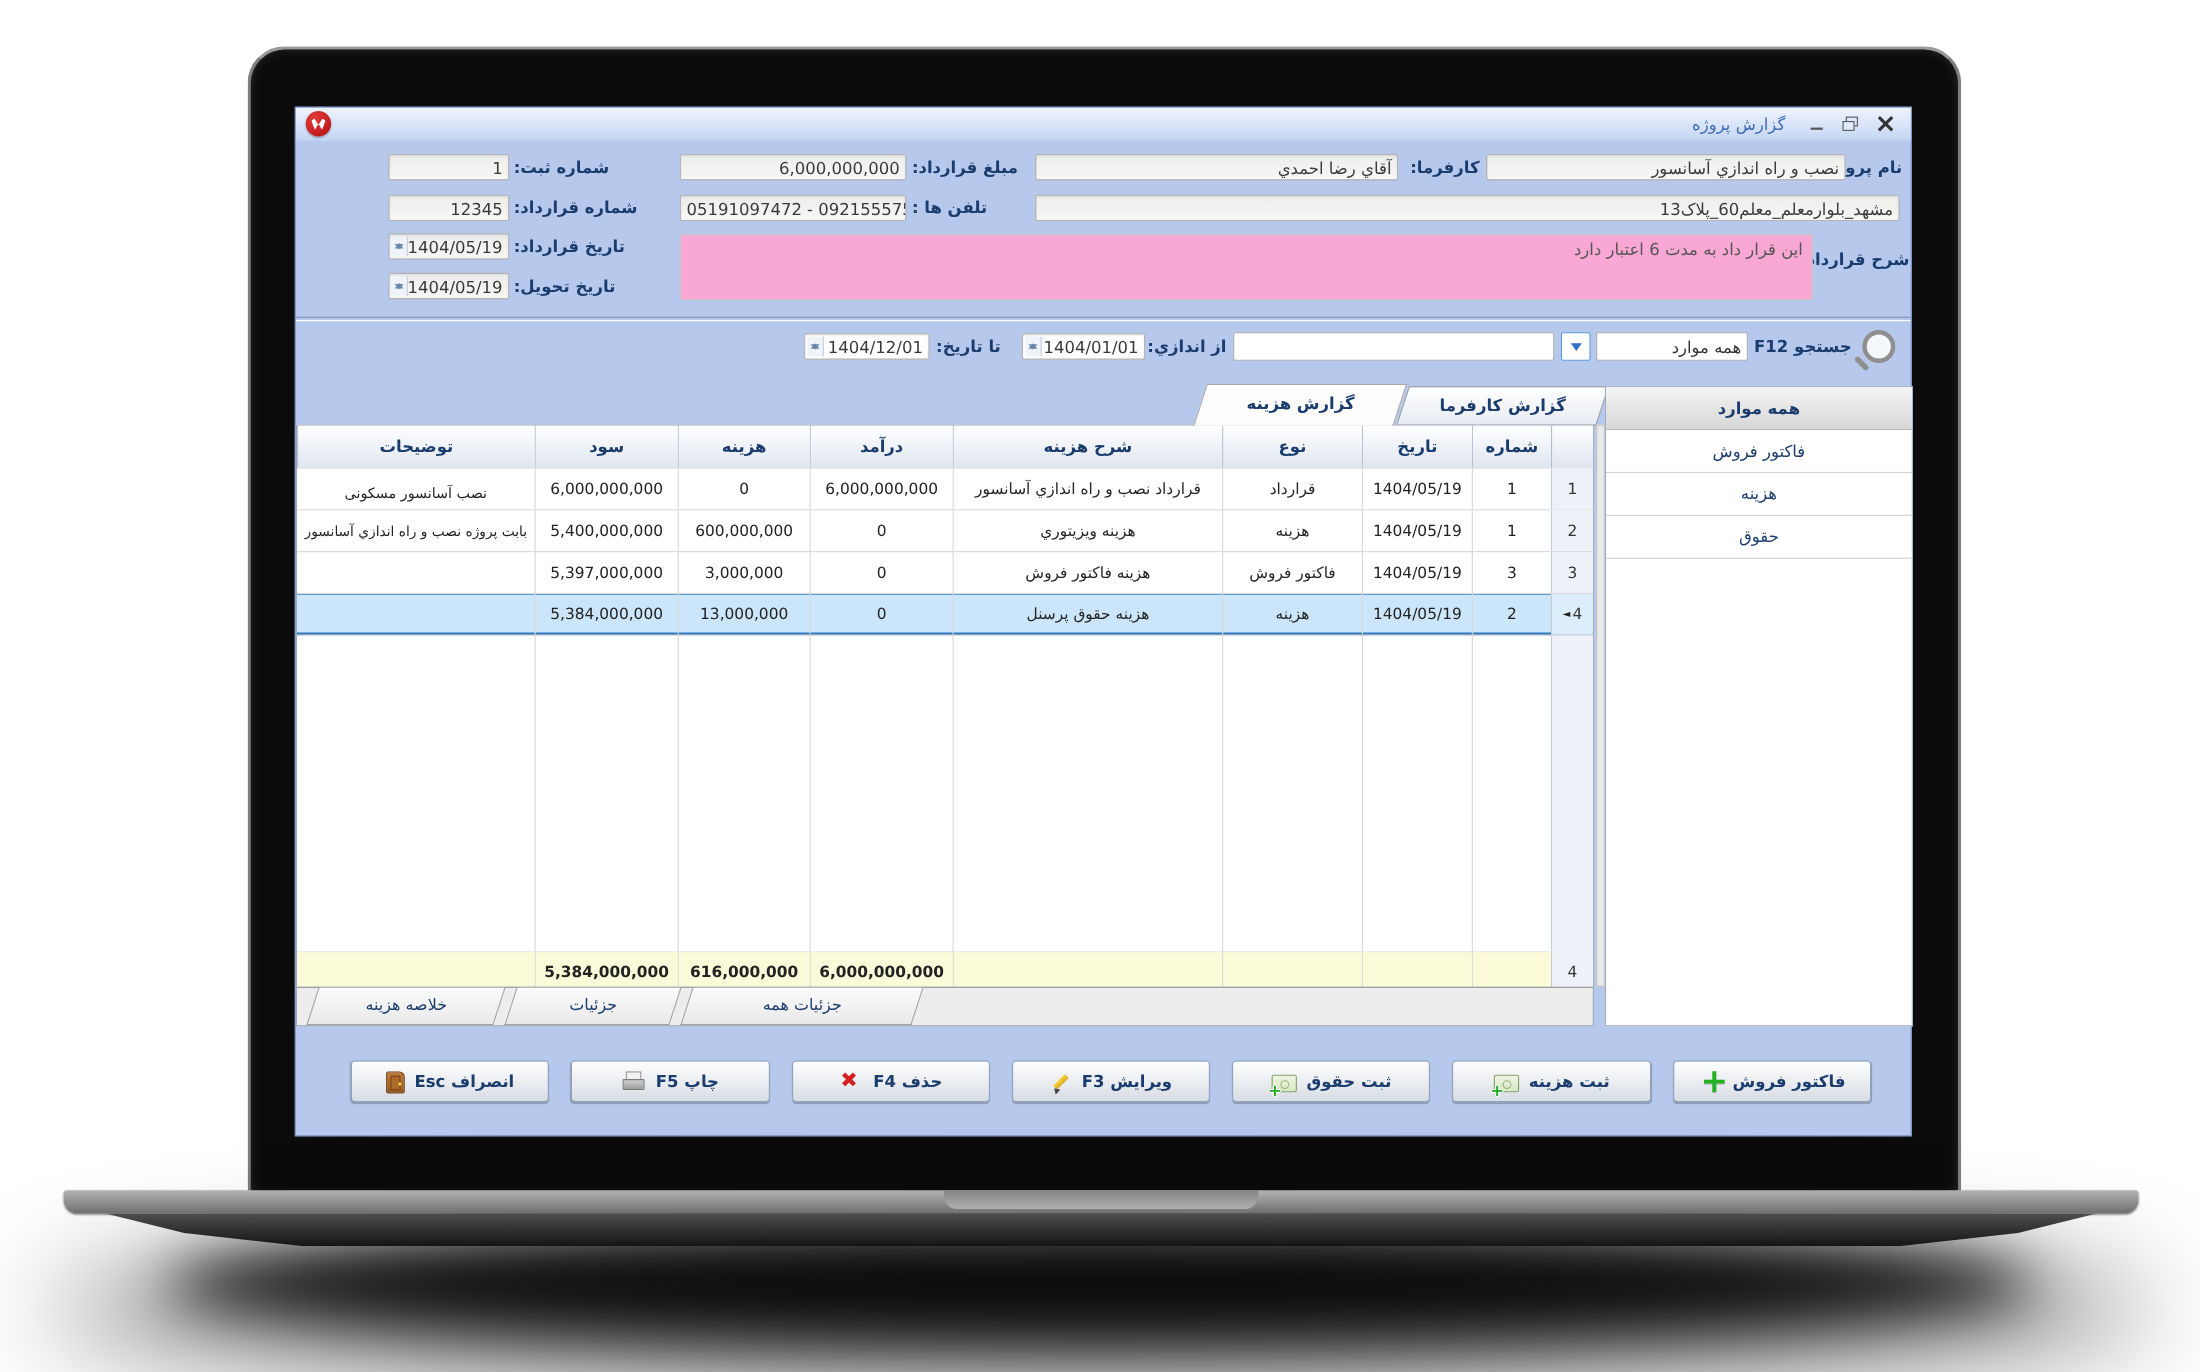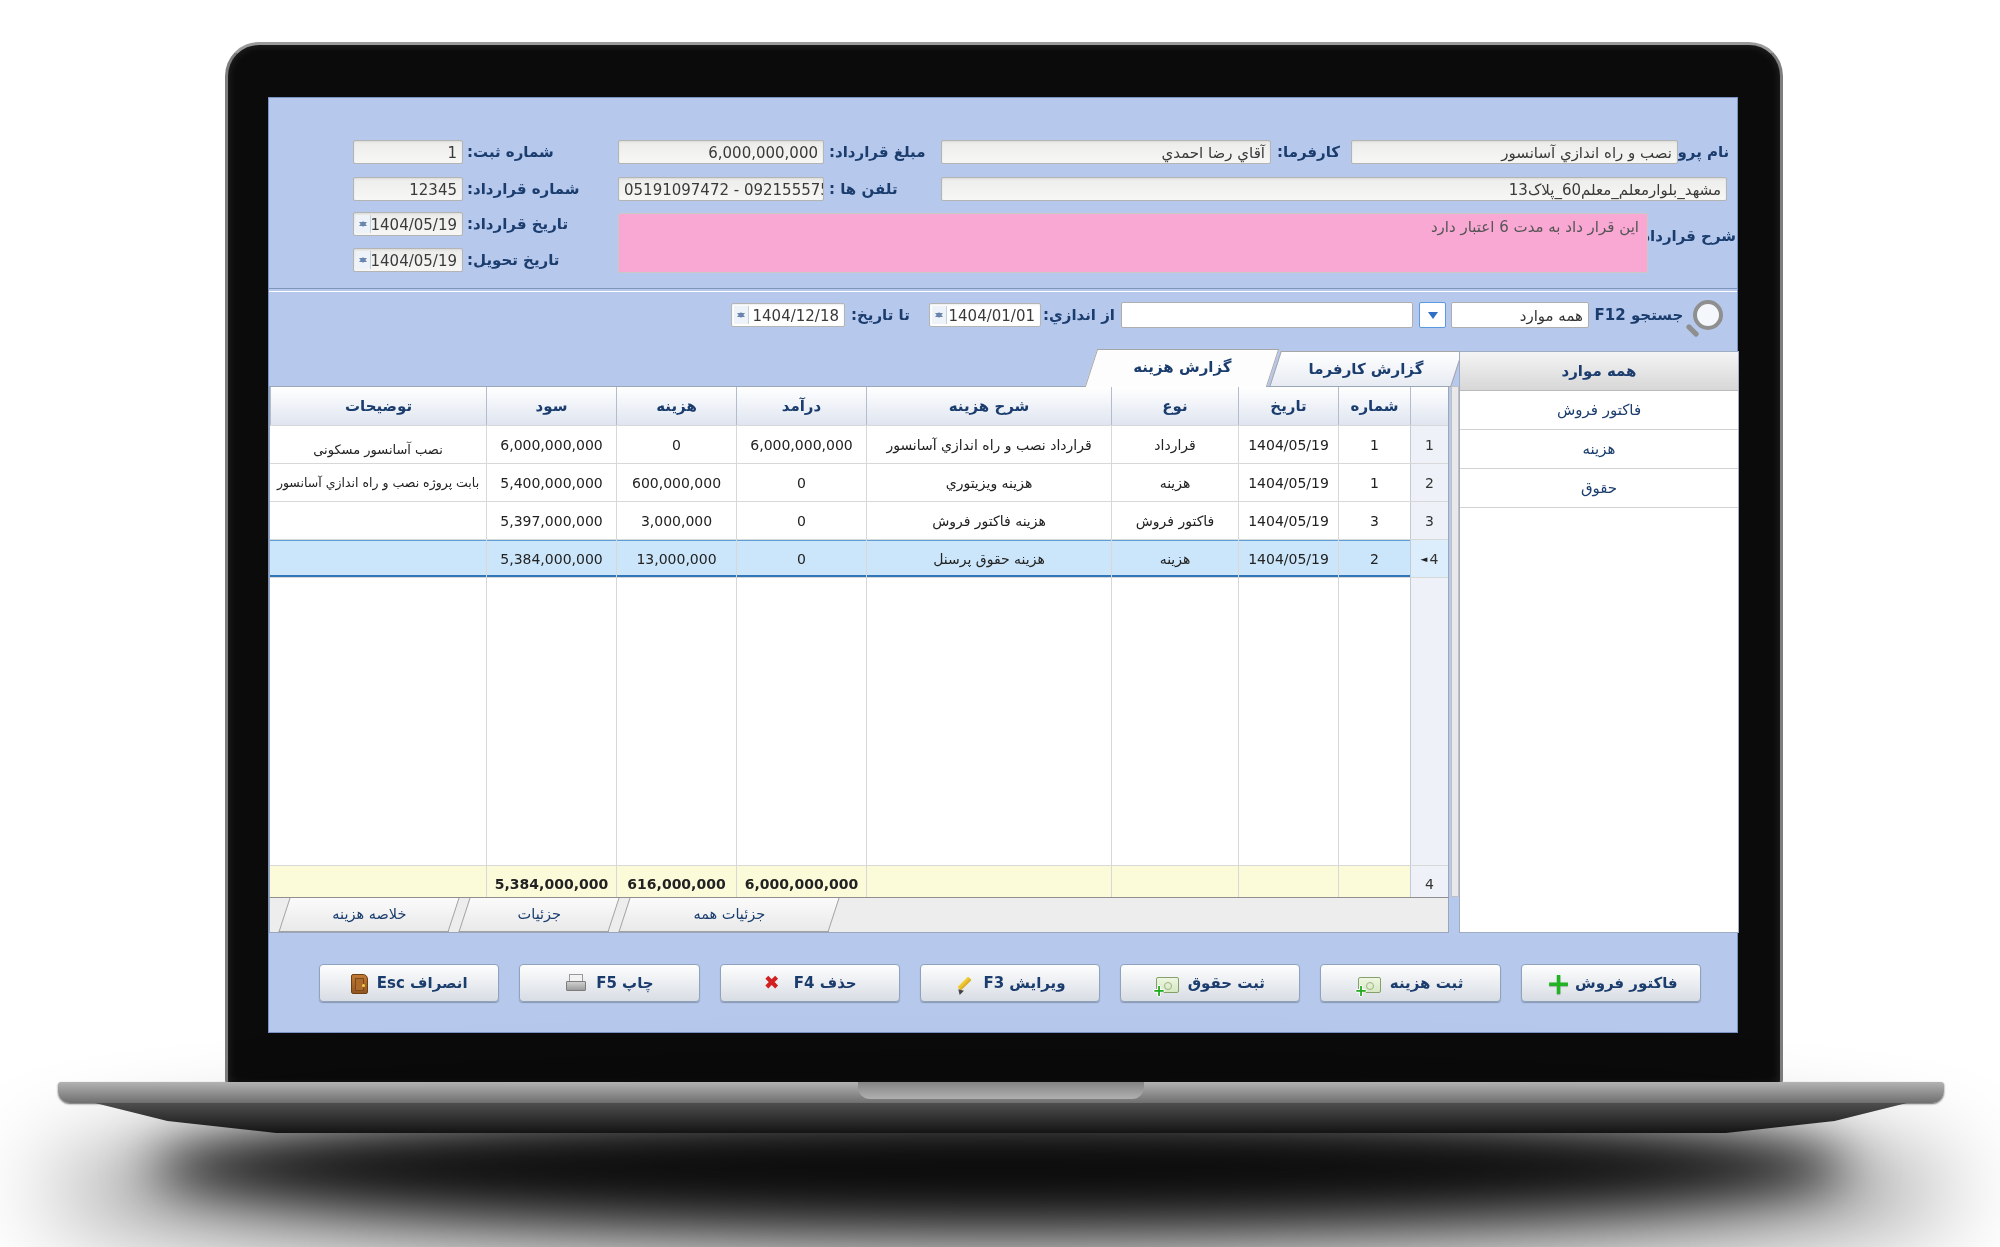--- a/index.html
+++ b/index.html
@@ -140,26 +140,34 @@
     border:1px solid #6d4014;border-radius:2px 5px 2px 2px;}
   .ic-door::before{content:"";position:absolute;left:3px;top:3px;width:7px;height:11px;border:1px solid #7a4a1c;background:#ad6a2a;}
   .ic-door::after{content:"";position:absolute;right:2px;top:9px;width:3px;height:3px;background:#f3d34a;border-radius:50%;}
 </style>
 </head>
 <body>
 
 <div class="abs laptop-lid">
   <div class="abs app" style="left:40px;top:52px;">
 
+    <div class="abs titlebar">
+      <span class="logo"></span>
+      <span class="tb-spacer"></span>
+      <span class="win-title">گزارش پروژه</span>
+      <span class="win-btn win-min"></span>
+      <span class="win-btn win-restore"></span>
+      <span class="win-btn win-close"></span>
+    </div>
 
     <div>
 
       <div class="flabel" style="left:1385px;top:41px;width:78px;">نام پروژه:</div>
       <div class="field" style="left:1082px;top:42px;width:327px;">نصب و راه اندازي آسانسور</div>
-      <div class="flabel" style="left:1008px;top:41px;width:68px;">کارفرما:</div>
+      <div class="flabel" style="left:1008px;top:41px;width:68px;text-align:right;">کارفرما:</div>
       <div class="field" style="left:672px;top:42px;width:330px;">آقاي رضا احمدي</div>
       <div class="flabel" style="left:560px;top:41px;width:106px;">مبلغ قرارداد:</div>
       <div class="field" style="left:349px;top:42px;width:206px;">6,000,000,000</div>
       <div class="flabel" style="left:198px;top:41px;width:96px;">شماره ثبت:</div>
       <div class="field" style="left:84px;top:42px;width:110px;">1</div>
 
       <div class="flabel" style="left:1385px;top:78px;width:55px;">آدرس :</div>
       <div class="field" style="left:672px;top:79px;width:786px;">مشهد_بلوارمعلم_معلم60_پلاک13</div>
       <div class="flabel" style="left:560px;top:78px;width:78px;">تلفن ها :</div>
       <div class="field ltrclip" style="left:349px;top:79px;width:206px;">05191097472 - 09215557518</div>
@@ -188,21 +196,21 @@
       <div class="sfield" style="left:1182px;top:204px;width:138px;">همه موارد</div>
       <div class="combo-arrow" style="left:1150px;top:204px;"></div>
       <div class="sfield" style="left:852px;top:204px;width:292px;"></div>
       <div class="flabel" style="left:776px;top:204px;width:70px;">از اندازي:</div>
       <div class="field datefield" style="left:660px;top:205px;width:112px;background:#fff;">
         <span>1404/01/01</span>
         <span class="spin"></span>
       </div>
       <div class="flabel" style="left:582px;top:204px;width:70px;">تا تاریخ:</div>
       <div class="field datefield" style="left:462px;top:205px;width:114px;background:#fff;">
-        <span>1404/12/18</span>
+        <span>1404/12/01</span>
         <span class="spin"></span>
       </div>
     </div>
 
     <div class="ttab" style="left:1006px;top:253px;width:182px;">
       <span>گزارش کارفرما</span>
     </div>
     <div class="ttab active" style="left:822px;top:251px;width:182px;">
       <span>گزارش هزینه</span>
     </div>

